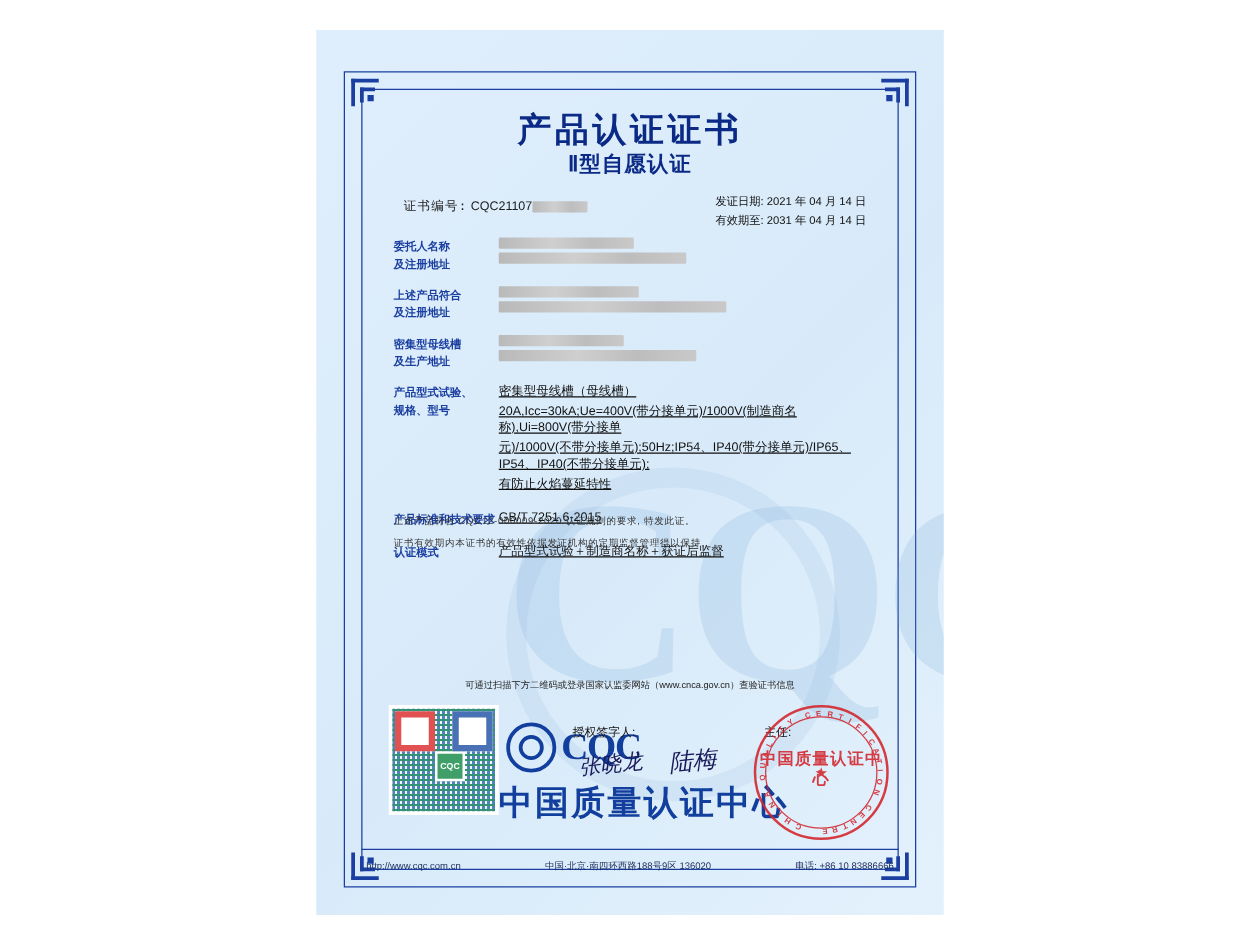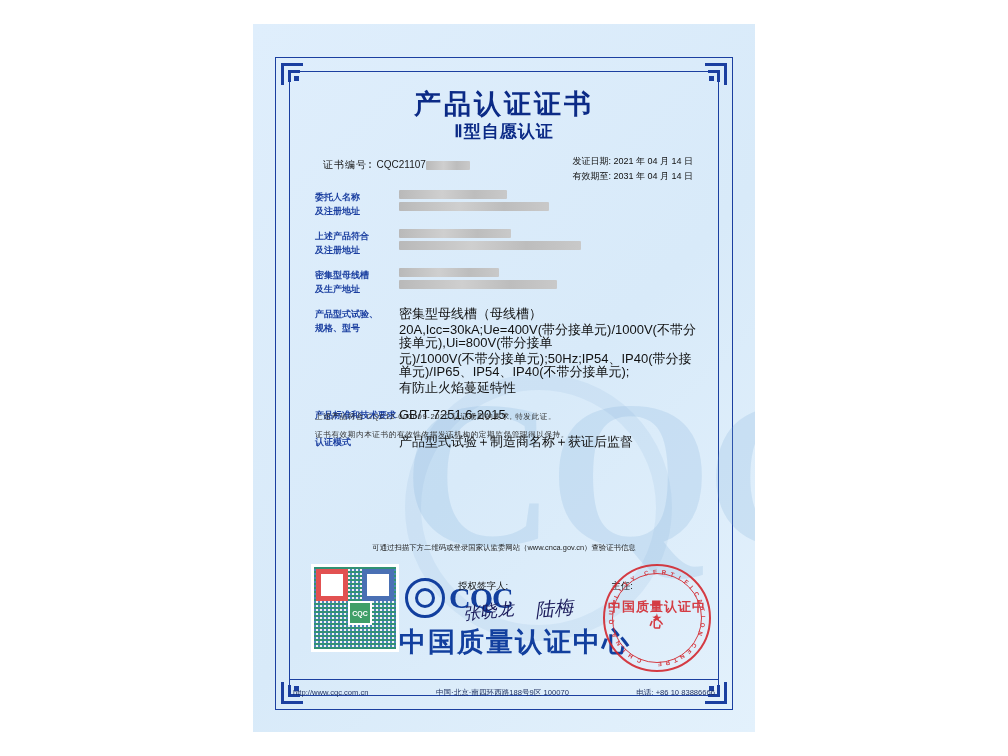--- a/index.html
+++ b/index.html
@@ -159,21 +159,22 @@
     flex: 0 0 84px;
     font-weight: bold;
     color: #1b3fa0;
     line-height: 14px;
     font-size: 9px;
   }
   .row .value {
     flex: 1;
     line-height: 13px;
     color: #111;
-    font-size: 13px;
+    font-size: 10px;
+    text-decoration: underline;
   }
   .row .value .blk {
     display: block;
     margin-bottom: 3px;
   }
   .note {
     position: absolute;
     left: 62px;
     width: 390px;
     font-size: 7.6px;
@@ -463,21 +464,21 @@
         </div>
       </div>
 
       <div class="row">
         <div class="label">
           <div>产品型式试验、</div>
           <div>规格、型号</div>
         </div>
         <div class="value">
           <span class="blk">密集型母线槽（母线槽）</span>
-          <span class="blk">20A,Icc=30kA;Ue=400V(带分接单元)/1000V(不带分接单元),Ui=800V(带分接单</span>
+          <span class="blk">20A,Icc=30kA;Ue=400V(带分接单元)/1000V(制造商名称),Ui=800V(带分接单</span>
           <span class="blk">元)/1000V(不带分接单元);50Hz;IP54、IP40(带分接单元)/IP65、IP54、IP40(不带分接单元);</span>
           <span class="blk">有防止火焰蔓延特性</span>
         </div>
       </div>
 
       <div class="row">
         <div class="label">
           <div>产品标准和技术要求</div>
         </div>
         <div class="value">
@@ -555,18 +556,18 @@
         <span style="transform:rotate(164deg) translate(0,-50px);">R</span>
         <span style="transform:rotate(174deg) translate(0,-50px);">E</span>
       </div>
       <div class="cn">中国质量认证中心</div>
       <div class="star">★</div>
     </div>
 
     <div class="footer-line"></div>
     <div class="footer">
       <span>http://www.cqc.com.cn</span>
-      <span class="mid">中国·北京·南四环西路188号9区   100070</span>
+      <span class="mid">中国·北京·南四环西路188号9区   136020</span>
       <span>电话: +86 10 83886666</span>
     </div>
 
   </div>
 </div>
 
 </body></html>

